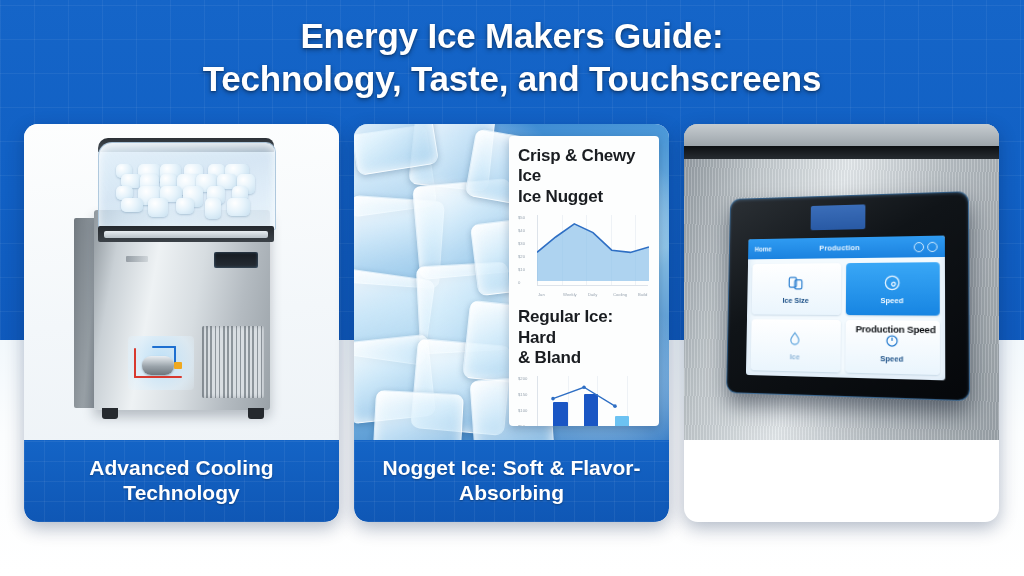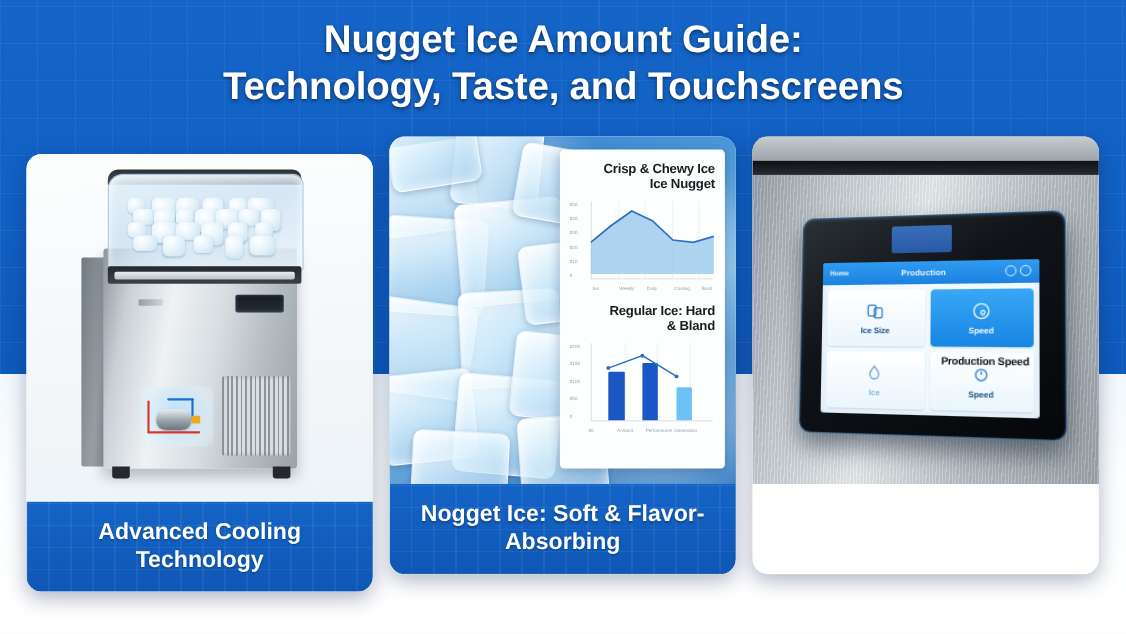--- a/index.html
+++ b/index.html
@@ -35,21 +35,21 @@
   }
   .title .l2{display:block;font-size:35px;}
 
   
   .card{
     position:absolute;top:124px;width:315px;height:398px;
     border-radius:14px;background:#ffffff;
     box-shadow:0 6px 18px rgba(0,26,70,.30);
     overflow:hidden;z-index:4;
   }
-  #card1{left:24px;margin-top:16px;}
+  #card1{left:24px;}
   #card2{left:354px;}
   #card3{left:684px;}
 
   .media{position:absolute;left:0;top:0;width:100%;height:316px;overflow:hidden;}
   .caption{
     position:absolute;left:0;bottom:0;width:100%;height:82px;
     background:
       repeating-linear-gradient(0deg, rgba(255,255,255,.06) 0 1px, rgba(0,0,0,0) 1px 20px),
       repeating-linear-gradient(90deg, rgba(255,255,255,.06) 0 1px, rgba(0,0,0,0) 1px 20px),
       linear-gradient(180deg,#1464c6 0%,#0f57b5 100%);
@@ -144,21 +144,21 @@
     background:linear-gradient(150deg, rgba(255,255,255,.95) 0%, rgba(222,242,253,.78) 42%, rgba(150,198,232,.70) 100%);
     box-shadow:inset 0 0 12px rgba(255,255,255,.9), 0 2px 6px rgba(20,60,100,.28);
     border:1px solid rgba(255,255,255,.55);
   }
   .chart-card{
     position:absolute;left:155px;top:12px;width:150px;height:290px;
     background:#fdfefe;border-radius:4px;
     box-shadow:0 3px 10px rgba(10,40,80,.28);
     padding:10px 9px;box-sizing:border-box;overflow:hidden;
   }
-  .ch-h{font-size:12px;font-weight:bold;color:#1a1d21;line-height:1.2;letter-spacing:-.2px;text-align:right;}
+  .ch-h{font-size:17px;font-weight:bold;color:#1a1d21;line-height:1.2;letter-spacing:-.2px;}
   .ch-h .s2{display:block;}
   .plot{position:relative;margin-top:6px;height:86px;}
   .plot .yl,.plot .xl{position:absolute;font-size:4.2px;color:#9aa6b2;}
   .axes{position:absolute;left:19px;top:2px;right:2px;bottom:13px;border-left:.7px solid #dde3ea;border-bottom:.7px solid #dde3ea;}
   .gv{position:absolute;top:0;bottom:0;width:.7px;background:#eef2f6;}
   .plot svg{position:absolute;left:19px;top:2px;}
   .bar{position:absolute;bottom:0;border-radius:1px 1px 0 0;}
 
   
   .m3{
@@ -222,21 +222,21 @@
 </style>
 </head>
 <body>
 
 <div id="stage">
 
   <div class="bg-blue"></div>
   <div class="bg-white"></div>
 
   <div class="title">
-    <span>Nugget Ice Amount Guide:</span>
+    <span>Energy Ice Makers Guide:</span>
     <span class="l2">Technology, Taste, and Touchscreens</span>
   </div>
 
   <div class="card" id="card1">
     <div class="media m1">
       <div class="mach">
         <div class="mach-side"></div>
         <div class="mach-body"></div>
         <div class="hood-top"></div>
         <div class="hood"></div>

